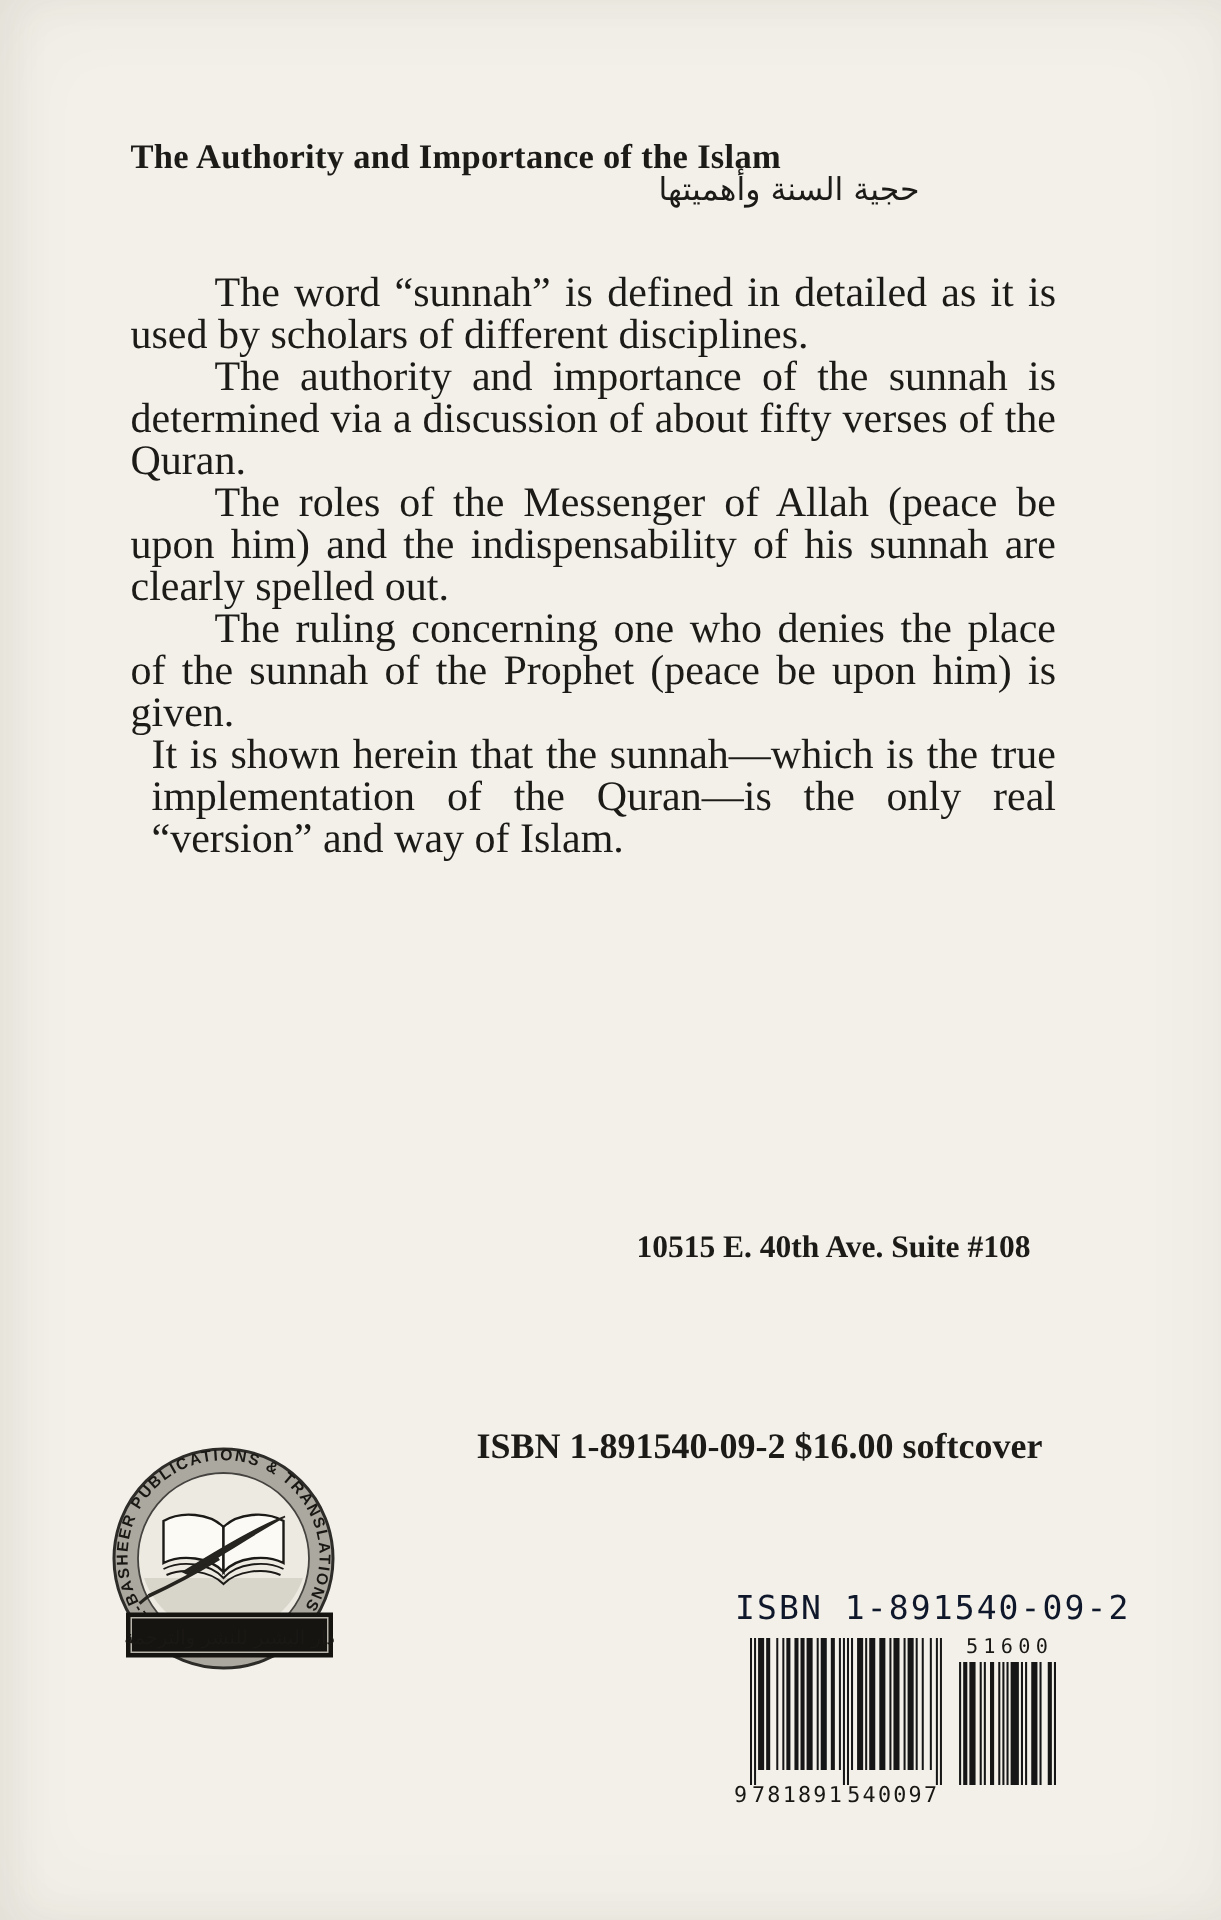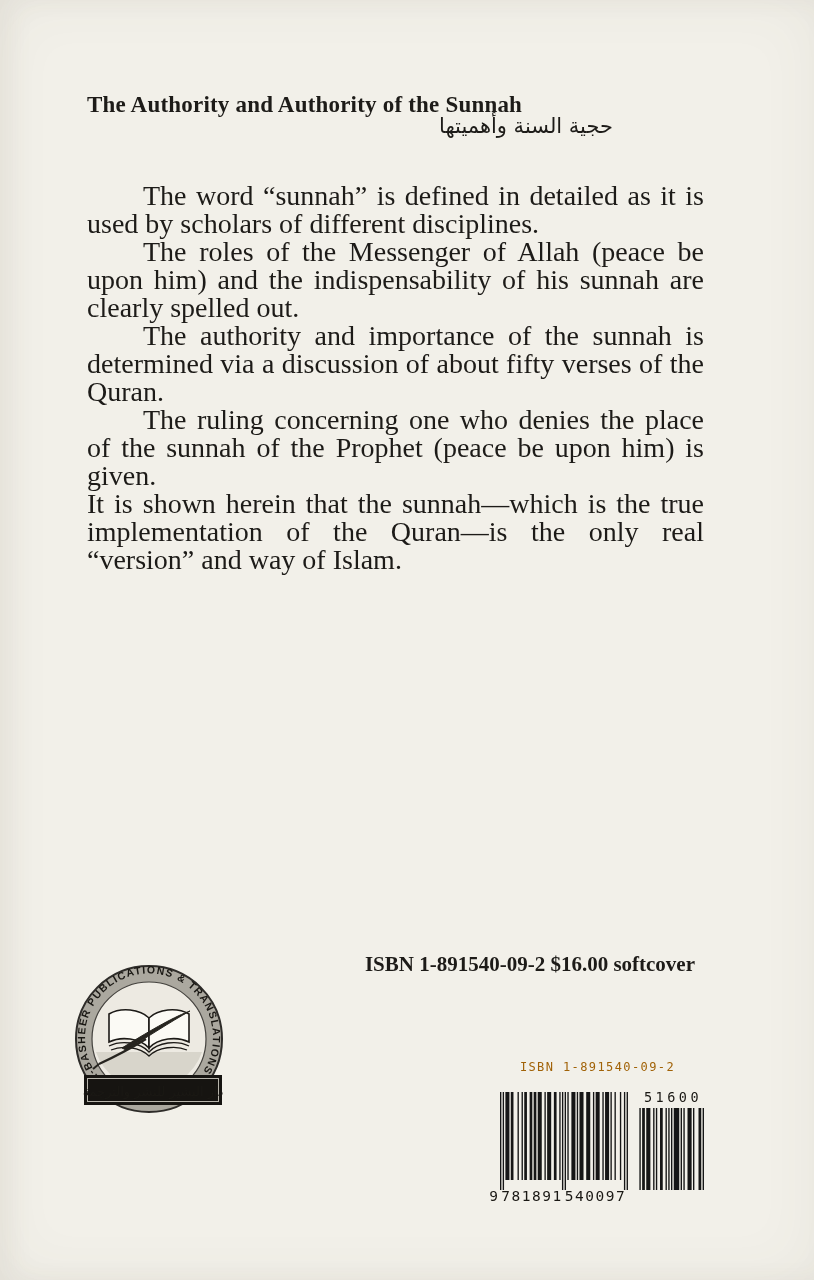--- a/index.html
+++ b/index.html
@@ -23,60 +23,61 @@
     position:absolute;left:87px;top:114px;width:526px;
     text-align:right;direction:rtl;
     font-family:"DejaVu Sans", sans-serif;
     font-size:21px;
   }
   .body-text{
     position:absolute;left:87px;top:182px;width:617px;
     font-size:28px;line-height:28px;text-align:justify;
   }
   .body-text p{margin:0;text-indent:56px;}
-  .body-text p.no-indent{text-indent:0;}
+  .body-text p.no-indent{text-indent:0;margin-left:14px;}
   .publisher{
     position:absolute;left:87px;top:817px;width:600px;
     font-size:21px;font-weight:bold;line-height:29px;
   }
   .publisher .pub-name{text-align:center;}
   .publisher .pub-line{text-align:right;}
   .publisher .pub-country{padding-right:14px;}
   .isbn-line{
     position:absolute;left:87px;top:952px;width:608px;
-    text-align:right;font-size:21px;font-weight:bold;
+    text-align:right;font-size:24px;font-weight:bold;
   }
   .logo{position:absolute;left:70px;top:960px;width:160px;height:160px;}
   .barcode-area{position:absolute;left:480px;top:1060px;width:230px;}
   .barcode-label{
     position:absolute;left:10px;top:0;width:215px;text-align:center;
     font-family:"DejaVu Sans Mono", monospace;
-    font-size:12px;letter-spacing:1.4px;white-space:nowrap;color:#a16207;
+    font-size:22px;letter-spacing:1.4px;white-space:nowrap;color:#0f172a;
   }
   .ean13{position:absolute;left:0;top:32px;}
   .ean5{position:absolute;left:158px;top:31px;}
   svg text{fill:#1a1814;}
 </style>
 </head>
 <body>
 
 <div class="cover">
 
-  <div class="title">The Authority and Authority of the Sunnah</div>
+  <div class="title">The Authority and Importance of the Islam</div>
   <div class="title-arabic">حجية السنة وأهميتها</div>
 
   <div class="body-text">
     <p>The word “sunnah” is defined in detailed as it is used by scholars of different disciplines.</p>
+    <p>The authority and importance of the sunnah is determined via a discussion of about fifty verses of the Quran.</p>
     <p>The roles of the Messenger of Allah (peace be upon him) and the indispensability of his sunnah are clearly spelled out.</p>
-    <p>The authority and importance of the sunnah is determined via a discussion of about fifty verses of the Quran.</p>
     <p>The ruling concerning one who denies the place of the sunnah of the Prophet (peace be upon him) is given.</p>
     <p class="no-indent">It is shown herein that the sunnah—which is the true implementation of the Quran—is the only real “version” and way of Islam.</p>
   </div>
 
   <div class="publisher">
+    <div class="pub-line">10515 E. 40th Ave. Suite #108</div>
   </div>
 
   <div class="isbn-line">ISBN 1-891540-09-2 $16.00 softcover</div>
 
   <svg class="logo" viewBox="0 0 160 160" xmlns="http://www.w3.org/2000/svg">
     <defs>
       <path id="ringArc" d="M 37.4 126.1 A 64 64 0 1 1 120.6 126.1" fill="none"></path>
     </defs>
     <circle cx="79" cy="79" r="73" fill="#aba89f" stroke="#2e2c29" stroke-width="2"></circle>
     <circle cx="79" cy="79" r="57" fill="#edeae2" stroke="#45433f" stroke-width="1.2"></circle>

